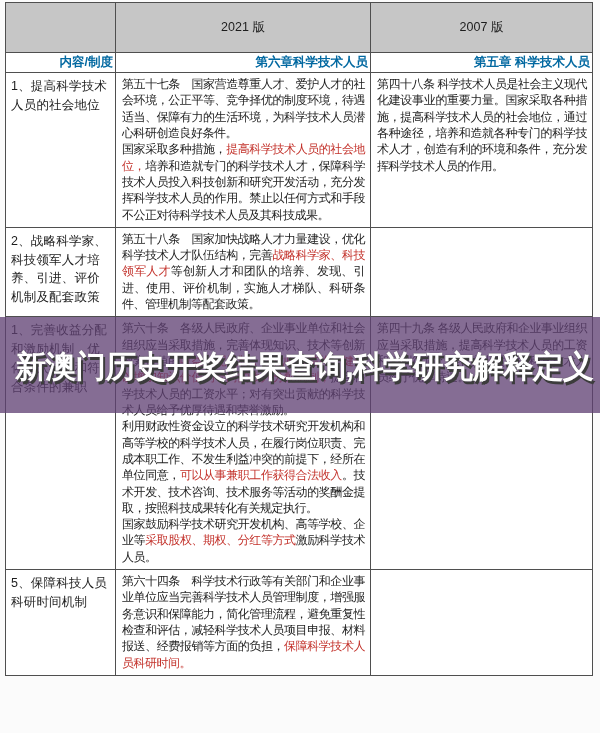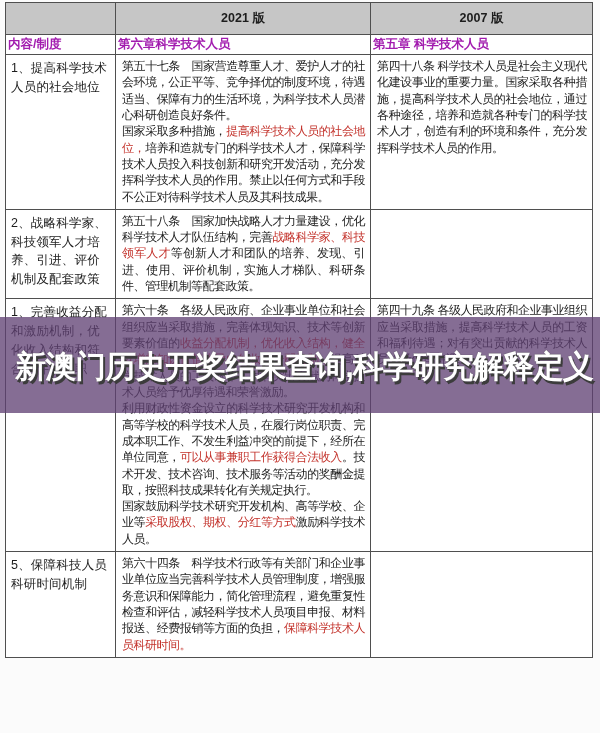--- a/index.html
+++ b/index.html
@@ -20,33 +20,33 @@
   }
   table.compare td, table.compare th {
     border: 1px solid #4f4f4f;
     vertical-align: top;
     font-weight: normal;
   }
   tr.version-row th {
     background: #c6c6c6;
     height: 18px;
     font-size: 12.5px;
-    font-weight: bold;
+    font-weight: normal;
     text-align: center;
-    padding: 7px 2px;
+    padding: 16px 2px;
     color: #1d1d1d;
   }
   tr.colhead-row th {
     background: #ffffff;
     height: 18px;
     font-size: 12.5px;
     font-weight: bold;
-    text-align: left;
+    text-align: right;
     padding: 1px 2px;
-    color: #a21caf;
+    color: #0369a1;
   }
   td.label-cell {
     font-size: 12.5px;
     font-weight: bold;
     line-height: 1.5;
     padding: 4px 3px 4px 5px;
     letter-spacing: 0.2px;
     color: #1d1d1d;
   }
   td.body-cell {

